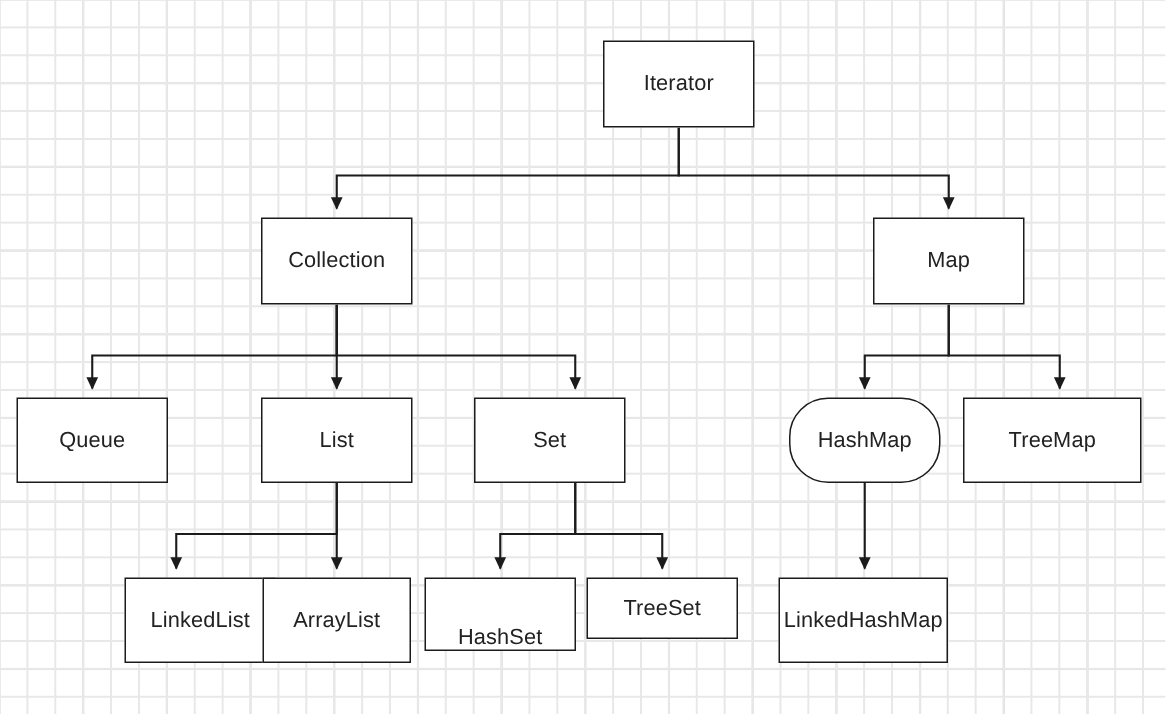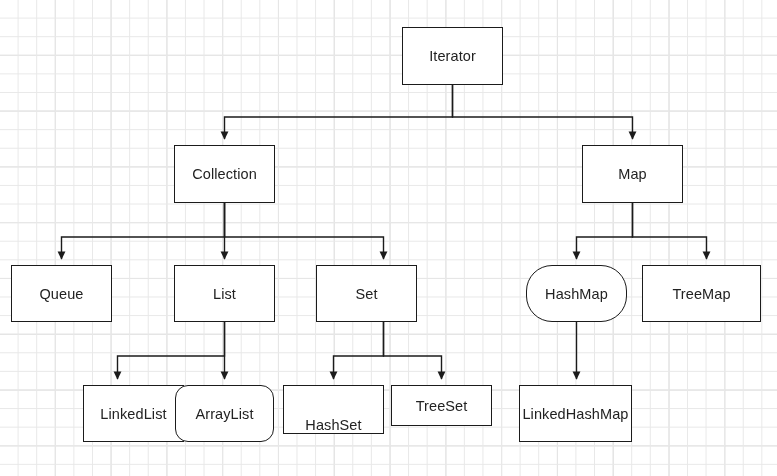--- a/index.html
+++ b/index.html
@@ -145,21 +145,21 @@
   </div>
 
   <div class="node" style="left:642px;top:265px;width:119px;height:57px;">
     <span class="node-label">TreeMap</span>
   </div>
 
   <div class="node" style="left:67px;top:385px;width:101px;height:57px;margin-left:16px;">
     <span class="node-label">LinkedList</span>
   </div>
 
-  <div class="node" style="left:175px;top:385px;width:99px;height:57px;border-radius:13px;">
+  <div class="node" style="left:175px;top:385px;width:99px;height:57px;">
     <span class="node-label">ArrayList</span>
   </div>
 
   <div class="node" style="left:283px;top:385px;width:101px;height:49px;align-items:flex-end;">
     <span class="node-label">HashSet</span>
   </div>
 
   <div class="node" style="left:391px;top:385px;width:101px;height:41px;">
     <span class="node-label">TreeSet</span>
   </div>

